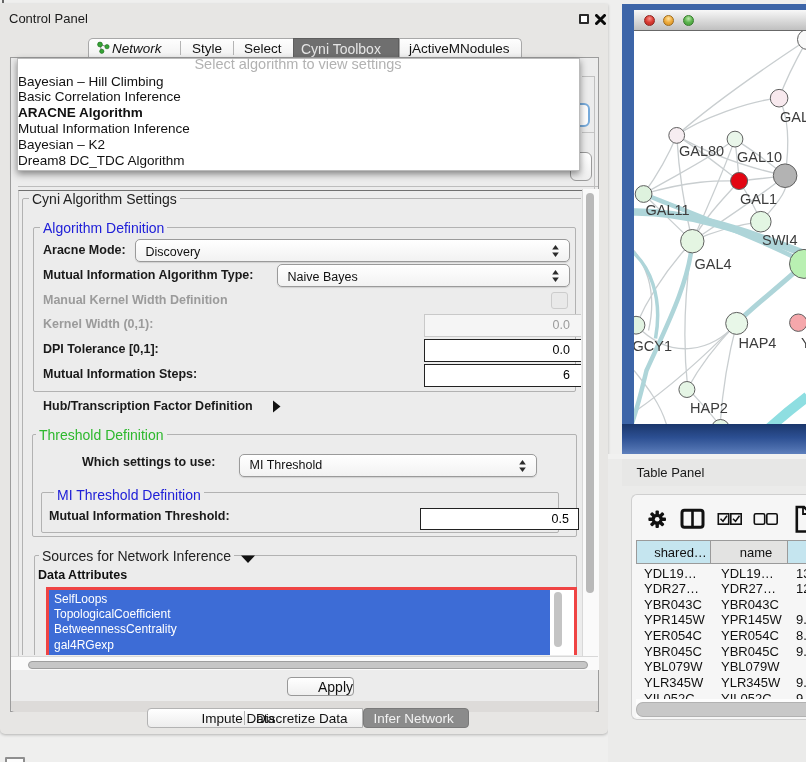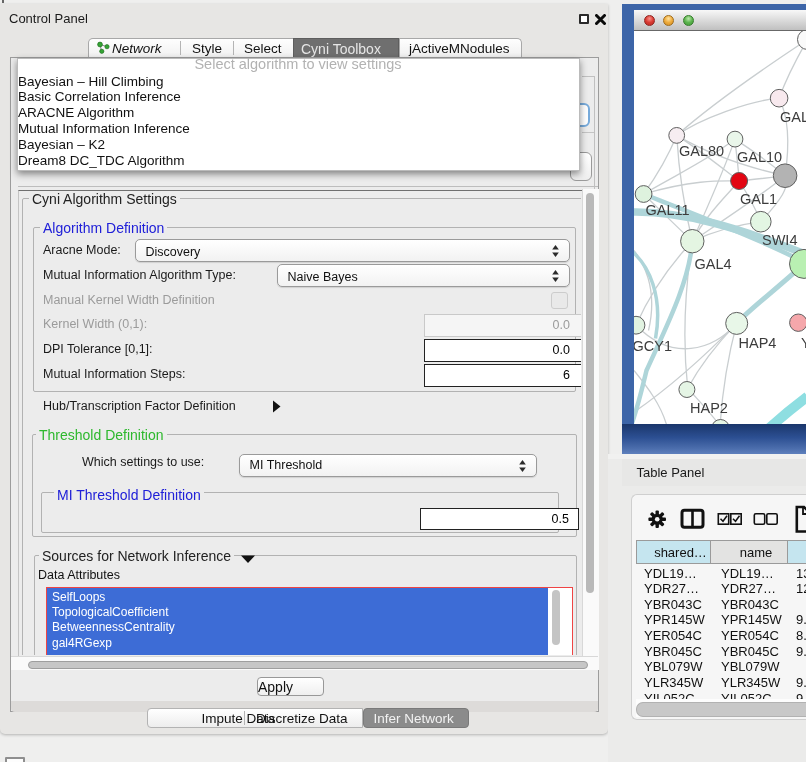--- a/index.html
+++ b/index.html
@@ -1,18 +1,18 @@
 <!DOCTYPE html>
 <html><head>
 <meta charset="utf-8">
 <style>
 html,body{margin:0;padding:0;}
 body{width:806px;height:762px;overflow:hidden;background:#efefee;font-family:"Liberation Sans",sans-serif;position:relative;}
 .abs{position:absolute;white-space:nowrap;}
-.b{font-weight:normal;text-align:center;}
+.b{font-weight:bold;text-align:center;}
 .dis{color:#9b9b9b;}
 .grouptitle{position:absolute;background:#ececec;padding:0 3px;font-size:14px;line-height:14px;white-space:nowrap;}
 .combo{position:absolute;background:linear-gradient(#ffffff,#f2f2f2);border:1px solid #9a9a9a;border-radius:5px;box-shadow:0 1px 1px rgba(0,0,0,0.12);}
 .combo .ct{position:absolute;left:9.5px;top:4.5px;font-size:12.5px;color:#111;}
 .spin{position:absolute;right:9px;top:4px;width:9px;height:14px;}
 .field{position:absolute;background:#fff;border:1px solid #222;font-size:12.5px;text-align:right;}
 .gbox{position:absolute;border:1px solid #b2b2b2;border-radius:2px;}
 </style>
 </head>
 <body>
@@ -106,38 +106,39 @@
       <div class="abs b" style="left:71px;top:267px;font-size:12.5px;color:#1a1a1a;">Which settings to use:</div>
       <div class="combo" style="left:228px;top:266px;width:298px;height:23px;box-sizing:border-box;">
           <span class="ct" style="top:2.5px;">MI Threshold</span>
         <svg class="spin" width="9" height="14" viewBox="0 0 9 14">
             <path d="M4.5,1 L7.8,5.4 L1.2,5.4 Z" fill="#2b2b2b"></path>
             <path d="M4.5,13 L7.8,8.6 L1.2,8.6 Z" fill="#2b2b2b"></path>
           </svg>
       </div>
       <div class="gbox" style="left:29.5px;top:304px;width:516px;height:39px;"></div>
       <div class="grouptitle" style="left:43px;top:300px;color:#2020d8;">MI Threshold Definition</div>
+      <div class="abs b" style="left:38px;top:321px;font-size:12.5px;color:#1a1a1a;">Mutual Information Threshold:</div>
       <div class="field" style="left:409px;top:319.5px;width:148px;height:20px;line-height:20px;padding-right:9px;">0.5</div>
 
       <div class="gbox" style="left:23px;top:366.5px;width:541px;height:250px;"></div>
       <div class="grouptitle" style="left:28px;top:361px;color:#222;">Sources for Network Inference</div>
       <svg class="abs" style="left:229px;top:366px;" width="16" height="10">
           <path d="M1,1.5 L15,1.5 L8,9 Z" fill="#111"></path>
         </svg>
       <div class="abs b" style="left:27px;top:380px;font-size:12.5px;color:#111;">Data Attributes</div>
 
-      <div class="abs" style="left:35px;top:398.5px;width:525px;height:69px;background:#fff;border:1px solid #ef4444;">
+      <div class="abs" style="left:35px;top:398.5px;width:525px;height:69px;background:#fff;border:3px solid #ef4444;">
         <div class="abs" style="left:0;top:0;width:500.5px;height:69px;background:#3d6cd6;"></div>
         <div class="abs" style="left:5px;top:2px;font-size:12px;color:#fff;line-height:15.4px;">SelfLoops<br>TopologicalCoefficient<br>BetweennessCentrality<br>gal4RGexp</div>
         <div class="abs" style="left:504.5px;top:2.5px;width:8px;height:55px;background:#c4c4c4;border-radius:4px;"></div>
       </div>
     </div>
   </div>
 
-  <div class="abs" style="left:246px;top:618.5px;width:67px;height:19.5px;background:linear-gradient(#ffffff,#efefef);border:1px solid #989898;border-radius:4px;text-align:left;font-size:14px;line-height:18.5px;color:#111;box-sizing:border-box;">Apply</div>
+  <div class="abs" style="left:276px;top:618.5px;width:67px;height:19.5px;background:linear-gradient(#ffffff,#efefef);border:1px solid #989898;border-radius:4px;text-align:right;font-size:14px;line-height:18.5px;color:#111;box-sizing:border-box;">Apply</div>
 
   <div class="abs" style="left:0px;top:643px;width:587px;height:11px;background:#dddbd9;border-radius:0 0 4px 4px;"></div>
 </div>
 
 <div class="abs" id="btabs" style="left:147px;top:707.5px;height:20px;font-size:13.5px;">
   <div class="abs" style="left:0;top:0;width:215.5px;height:20px;background:linear-gradient(#ffffff,#ededed);border:1px solid #b3b3b3;border-radius:4px 0 0 4px;box-sizing:border-box;"></div>
   <div class="abs" style="left:97px;top:3px;width:1px;height:14px;background:#b4b4b4;"></div>
   <div class="abs" style="left:10.5px;top:3px;color:#111;margin-left:44px;">Impute Data</div>
   <div class="abs" style="left:109px;top:3px;color:#111;">Discretize Data</div>
   <div class="abs" style="left:215.5px;top:0;width:106px;height:20px;background:#8b8b8b;border:1px solid #7a7a7a;border-radius:4px;box-sizing:border-box;"></div>

